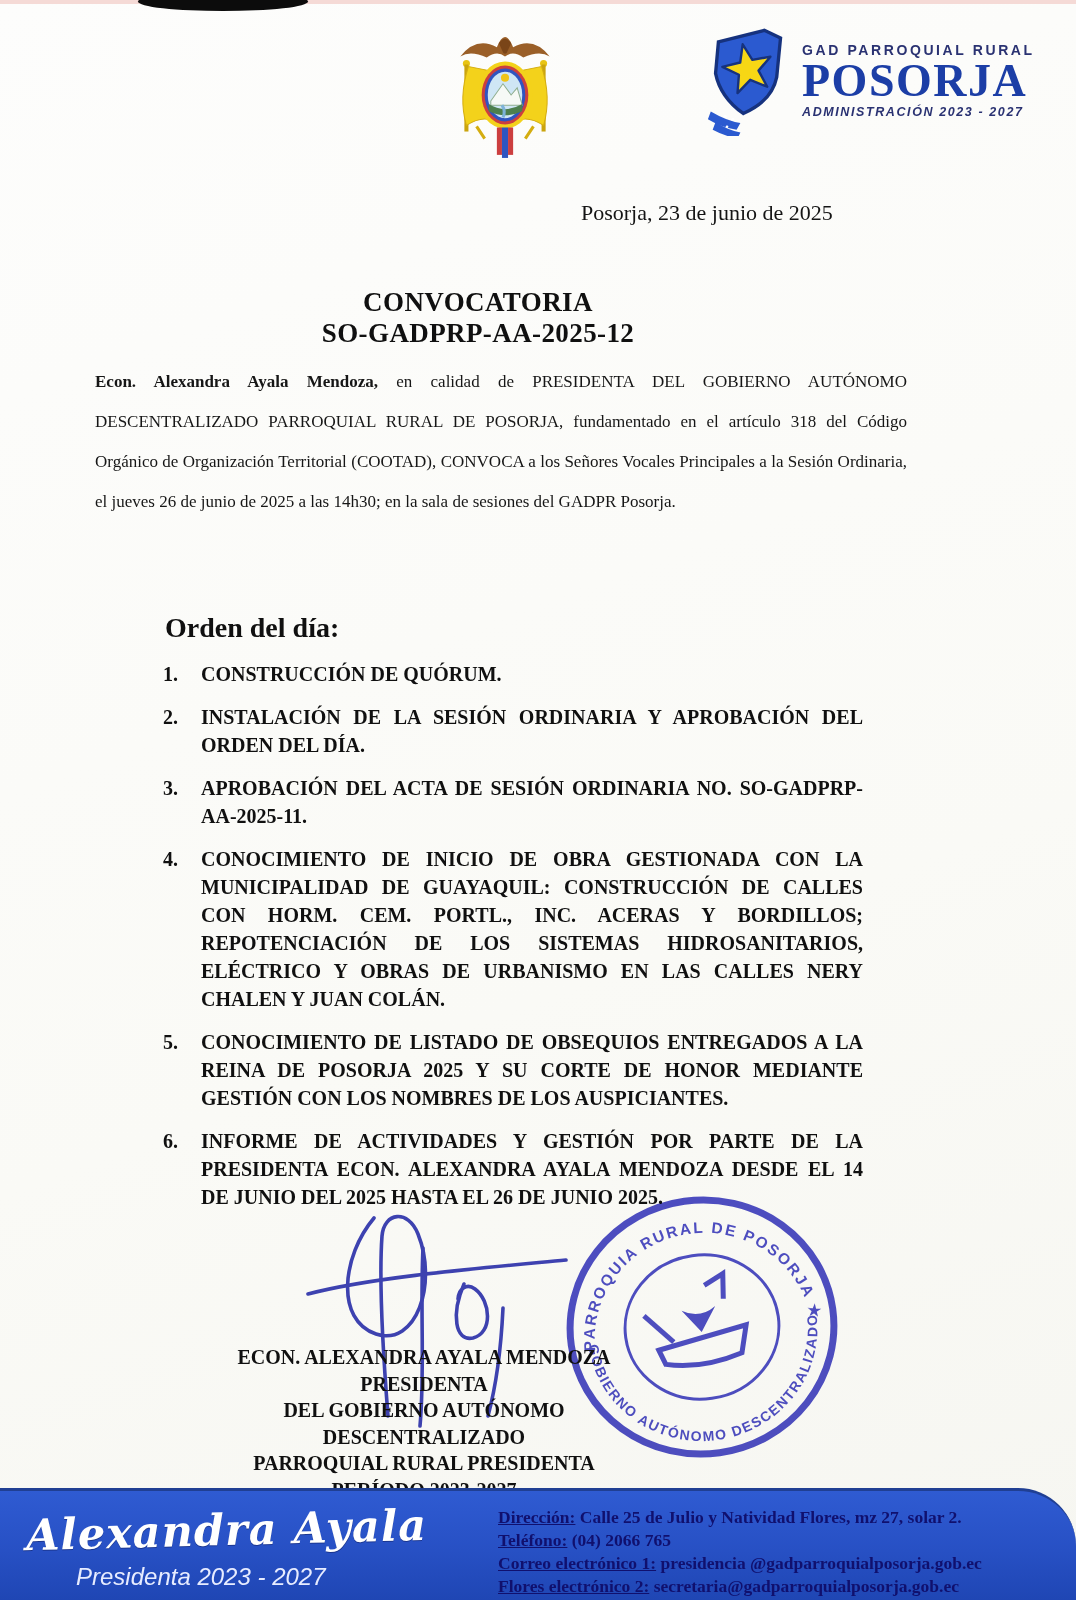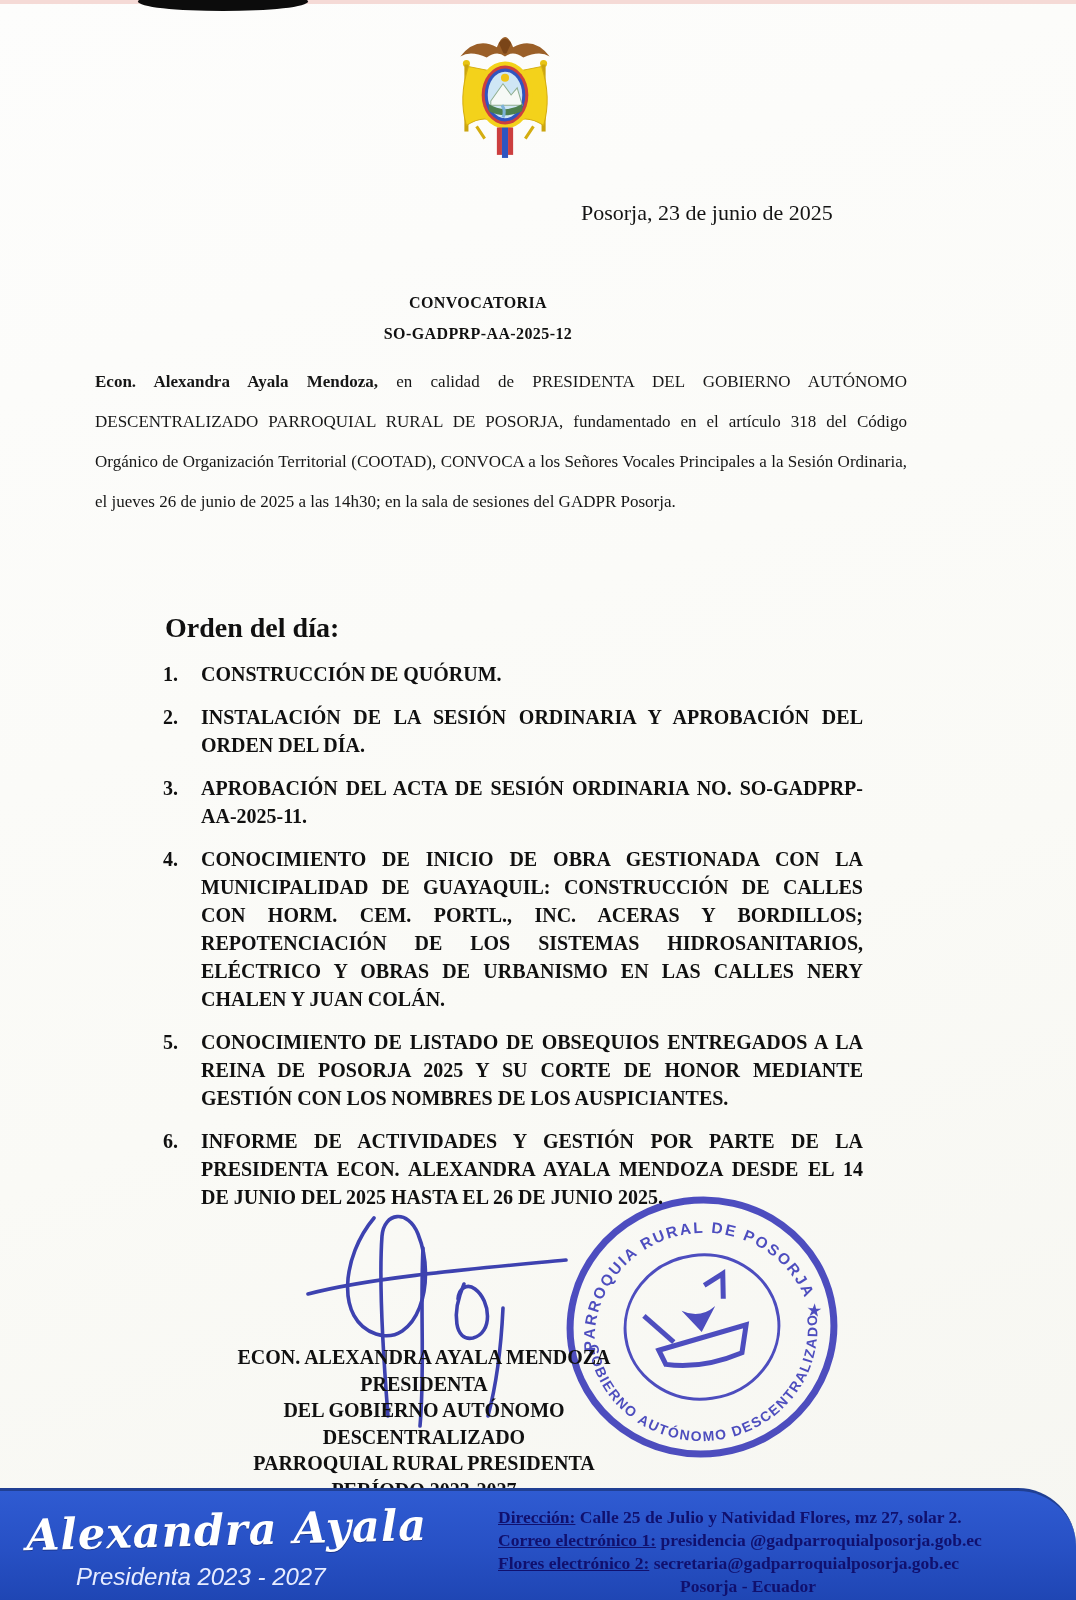--- a/index.html
+++ b/index.html
@@ -20,21 +20,21 @@
   .logo-text { padding-top:16px; width:228px; font-family:"Liberation Sans",sans-serif; }
   .logo-top { font-size:14px; font-weight:bold; letter-spacing:2.6px; color:#2a3272; white-space:nowrap; }
   .logo-name { font-family:"Liberation Serif",serif; font-size:46px; font-weight:bold;
                letter-spacing:1.5px; color:#1c3ea6; line-height:1.02; }
   .logo-admin { font-size:12.5px; font-weight:bold; font-style:italic; letter-spacing:1.6px;
                 color:#2a3272; white-space:nowrap; }
 
   .date-line { position:absolute; left:533px; top:200px; font-size:22px; color:#141414;margin-left:48px; }
 
   .title-block { position:absolute; left:0; top:287px; width:956px; text-align:center;
-                 font-weight:bold; font-size:16px; line-height:31px; color:#101010; letter-spacing:.4px; }
+                 font-weight:bold; font-size:27px; line-height:31px; color:#101010; letter-spacing:.4px; }
 
   .intro { position:absolute; left:95px; top:362px; width:812px; font-size:17px;
            line-height:40px; text-align:justify; color:#161616; }
   .intro .lead { font-weight:bold; }
 
   .agenda-heading { position:absolute; left:165px; top:612px; font-size:28px; font-weight:bold; color:#101010; }
   .agenda { position:absolute; left:163px; top:660px; width:700px; list-style:none; }
   .agenda-item { display:flex; margin-bottom:15px; font-weight:bold; font-size:20px;
                  line-height:28px; color:#101010; }
   .agenda-num { width:38px; flex:none; }
@@ -87,20 +87,36 @@
     <ellipse cx="58" cy="64" rx="17" ry="23" fill="#cfe6f5"></ellipse>
     <circle cx="58" cy="47" r="4" fill="#f0c419"></circle>
     <path d="M44,70 L56,53 L64,64 L70,57 L75,74 L44,74 Z" fill="#f6f9f6" stroke="#8fae8f" stroke-width="1"></path>
     <path d="M42,73 Q58,83 75,73 L75,80 Q58,88 42,80 Z" fill="#4d7f4d"></path>
     <path d="M55,74 Q59,80 56,86" stroke="#7db3d8" stroke-width="3" fill="none"></path>
     <rect x="50" y="96" width="5" height="27" fill="#cc3f3f"></rect>
     <rect x="55" y="96" width="6" height="30" fill="#2f55c0"></rect>
     <rect x="61" y="96" width="5" height="27" fill="#cc3f3f"></rect>
   </svg>
 
+  <div class="posorja-logo">
+    <svg class="logo-shield" viewBox="0 0 90 112">
+      <path d="M13,15 L61,3 L78,11 L74,52 Q69,77 39,90 Q15,73 10,48 Z" fill="#2b5ad0" stroke="#16327e" stroke-width="3.5"></path>
+      <polygon points="44,17 50.5,35.1 69.7,35.7 54.5,47.4 59.9,65.8 44,55 28.1,65.8 33.5,47.4 18.3,35.7 37.5,35.1" transform="rotate(-12 44 44)" fill="#f7d715" stroke="#16327e" stroke-width="2.5" stroke-linejoin="round"></polygon>
+      <path d="M5,88 q17,10 31,12 l-4,7 q-15,-2 -30,-11 Z" fill="#2b5ad0"></path>
+      <path d="M10,99 q14,9 26,11 l-3,6 q-13,-2 -26,-9 Z" fill="#2b5ad0"></path>
+      <circle cx="20" cy="93" r="1.6" fill="#fff"></circle>
+        <circle cx="28" cy="96" r="1.6" fill="#fff"></circle>
+      <circle cx="22" cy="104" r="1.4" fill="#fff"></circle>
+    </svg>
+    <div class="logo-text">
+      <div class="logo-top">GAD PARROQUIAL RURAL</div>
+      <div class="logo-name">POSORJA</div>
+      <div class="logo-admin">ADMINISTRACIÓN 2023 - 2027</div>
+    </div>
+  </div>
 
   <div class="date-line">Posorja, 23 de junio de 2025</div>
   <div class="title-block">
     <div>CONVOCATORIA</div>
     <div>SO-GADPRP-AA-2025-12</div>
   </div>
 
   <p class="intro"><span class="lead">Econ. Alexandra Ayala Mendoza,</span><span> en calidad de PRESIDENTA DEL GOBIERNO AUTÓNOMO DESCENTRALIZADO PARROQUIAL RURAL DE POSORJA, fundamentado en el artículo 318 del Código Orgánico de Organización Territorial (COOTAD), CONVOCA a los Señores Vocales Principales a la Sesión Ordinaria, el jueves 26 de junio de 2025 a las 14h30; en la sala de sesiones del GADPR Posorja.</span></p>
 
   <div class="agenda-heading">Orden del día:</div>
@@ -171,19 +187,20 @@
     <div>DEL GOBIERNO AUTÓNOMO DESCENTRALIZADO</div>
     <div>PARROQUIAL RURAL PRESIDENTA</div>
     <div>PERÍODO 2023-2027</div>
   </div>
 
   <div class="footer">
     <div class="footer-name">Alexandra Ayala</div>
     <div class="footer-sub">Presidenta 2023 - 2027</div>
     <div class="contact">
       <div><span class="lbl">Dirección:</span><span> Calle 25 de Julio y Natividad Flores, mz 27, solar 2.</span></div>
+      <div><span class="lbl">Teléfono:</span><span> (04) 2066 765</span></div>
       <div><span class="lbl">Correo electrónico 1:</span><span> presidencia @gadparroquialposorja.gob.ec</span></div>
       <div><span class="lbl">Flores electrónico 2:</span><span> secretaria@gadparroquialposorja.gob.ec</span></div>
       <div class="contact-loc">Posorja - Ecuador</div>
     </div>
   </div>
 
 </div>
 
 </body></html>

